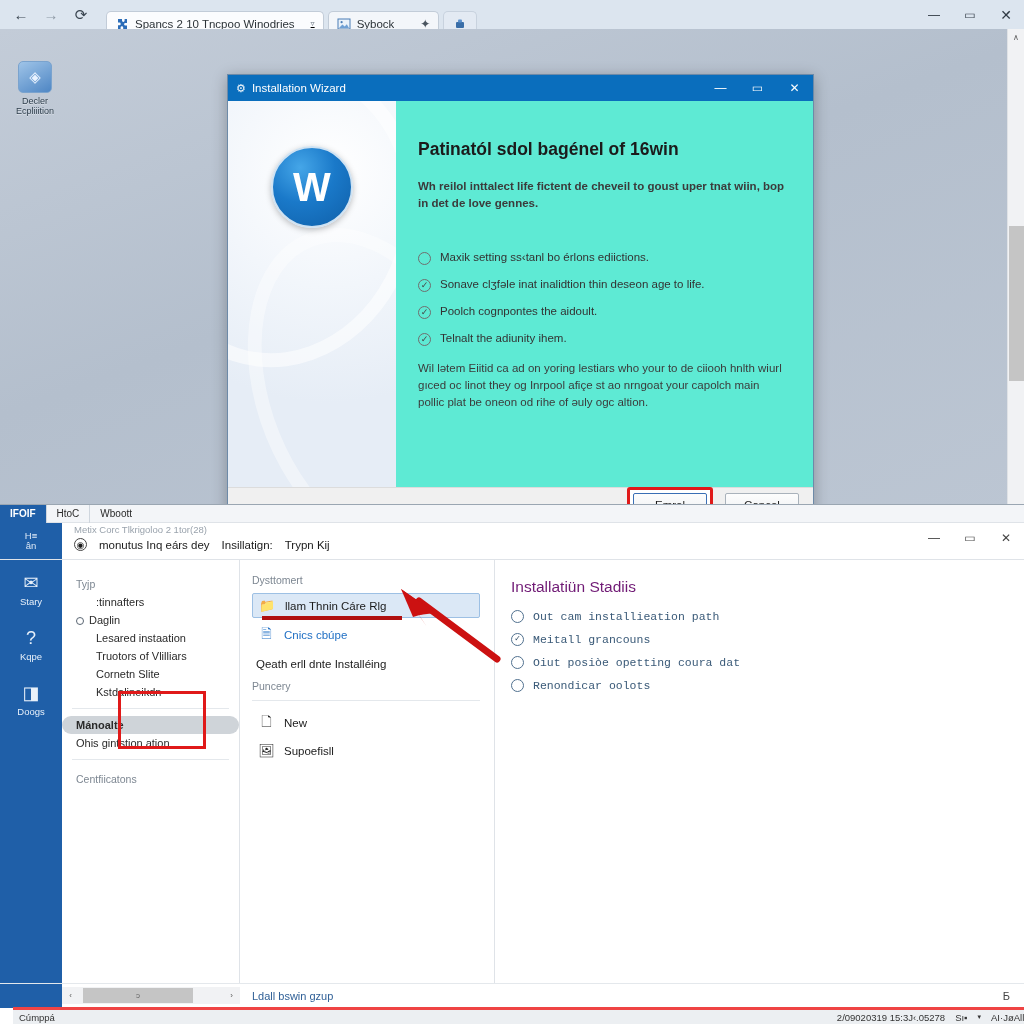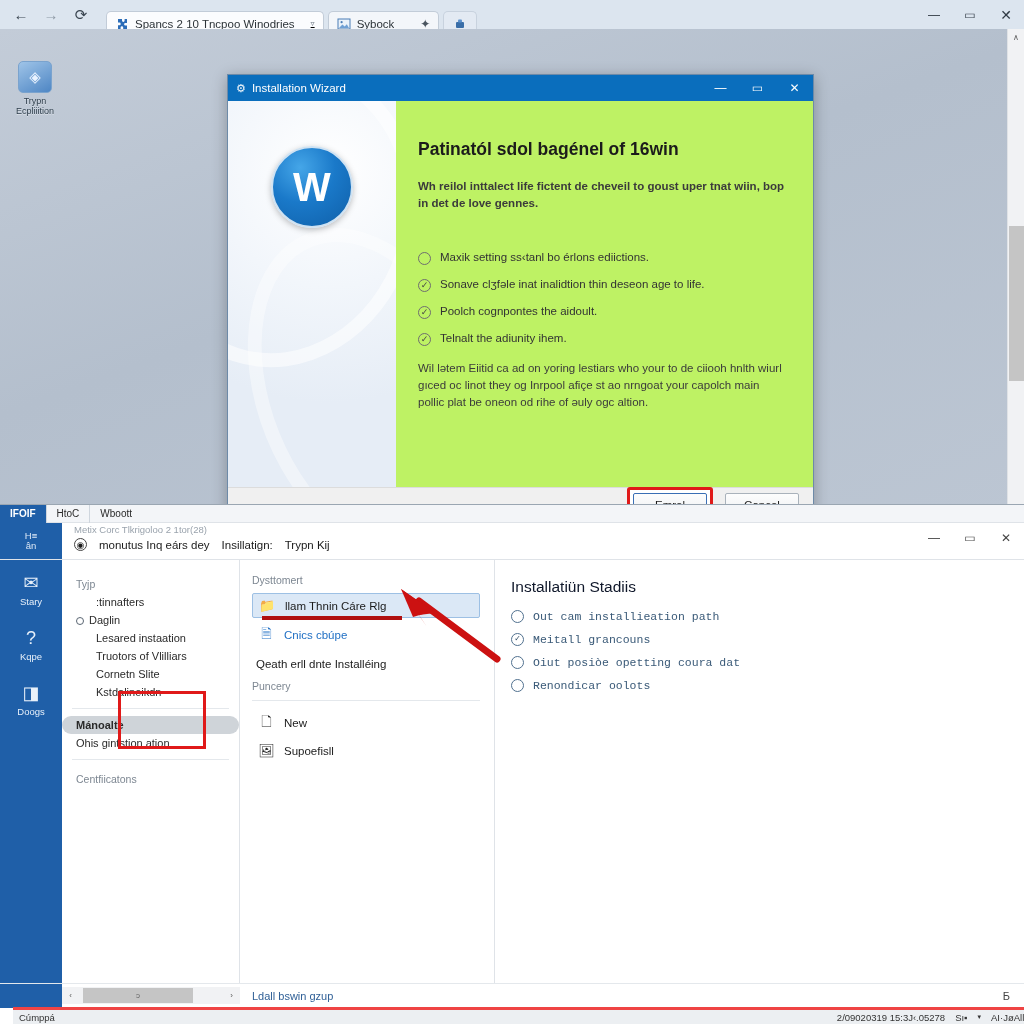--- a/index.html
+++ b/index.html
@@ -106,21 +106,21 @@
   .wiz-logo {
     position: absolute; left: 43px; top: 45px; width: 82px; height: 82px;
     border-radius: 50%;
     background: radial-gradient(circle at 35% 25%, #45a6e8 0%, #1a79c9 45%, #0f5fa8 100%);
     border: 2px solid #cfe2f2;
     box-shadow: 0 2px 6px rgba(0,0,0,.25);
     display: flex; align-items: center; justify-content: center;
     color: #ffffff; font-size: 40px; font-weight: 700; line-height: 1;
     z-index: 2;
   }
-  .wiz-right { flex: 1; padding: 38px 28px 0 22px; background: #bef264; }
+  .wiz-right { flex: 1; padding: 38px 28px 0 22px; background: #5eead4; }
   .wiz-heading { font-size: 17.5px; font-weight: bold; color: #1b1b1b; margin-bottom: 18px; }
   .wiz-intro { font-size: 11.5px; color: #3b3b3b; line-height: 1.45; margin-bottom: 16px; font-weight: bold; }
   .wiz-list { list-style: none; margin-top: 40px; }
   .wiz-list li { display: flex; align-items: flex-start; gap: 9px; margin-bottom: 13px;
                  font-size: 11.5px; color: #333; }
   .ck {
     width: 13px; height: 13px; flex: 0 0 13px; border-radius: 50%;
     border: 1.4px solid #6f6f6f; margin-top: 1px;
     display: flex; align-items: center; justify-content: center;
     font-size: 9px; color: #444; line-height: 1;
@@ -210,21 +210,21 @@
   .mid-note { font-size: 11.5px; color: #1b1b1b; margin: 12px 2px 10px 4px; }
   .mid-hr { height: 1px; background: #e4e8ec; margin: 8px 0 10px; }
   .mid-underline { position:absolute; left: 22px; top: 56px; width: 140px; height: 4px;
                    background: #b01010; }
 
   
   .arrow-svg { position: absolute; left: 370px; top: 585px; z-index: 40; }
 
   
   .rightcol { flex: 1; background: #fff; padding: 18px 20px 0 16px; }
-  .right-title { font-size: 15.5px; color: #0f172a; margin-bottom: 14px; }
+  .right-title { font-size: 15.5px; color: #701a75; margin-bottom: 14px; }
   .status-list { list-style: none; font-family: Liberation Mono, monospace; }
   .status-list li { display: flex; align-items: center; gap: 9px; margin-bottom: 10px;
                     font-size: 11.5px; color: #3a5a78; }
   .sck { width: 13px; height: 13px; flex: 0 0 13px; border-radius: 50%;
          border: 1.3px solid #51718f; display:flex; align-items:center;
          justify-content:center; font-size: 9px; color: #2d4a63; line-height: 1; }
 
   
   .w2-footer {
     position: absolute; left: 0; bottom: 17px; width: 1024px; height: 24px;
@@ -294,21 +294,21 @@
       <div class="win-ctl">▭</div>
       <div class="win-ctl x">✕</div>
     </div>
   </div>
 
   <div class="page-canvas">
 
     <div class="desktop-icon">
       <div class="glyph">◈</div>
       <div class="cap">
-        <span>Trypn</span><br>
+        <span>Decler</span><br>
         <span>Ecpliiition</span>
       </div>
     </div>
 
     <div class="wizard">
       <div class="wiz-title">
         <span class="wt-icon">⚙</span>
         <span>Installation Wizard</span>
         <span class="wt-ctls">
           <span class="wt-ctl">—</span>

